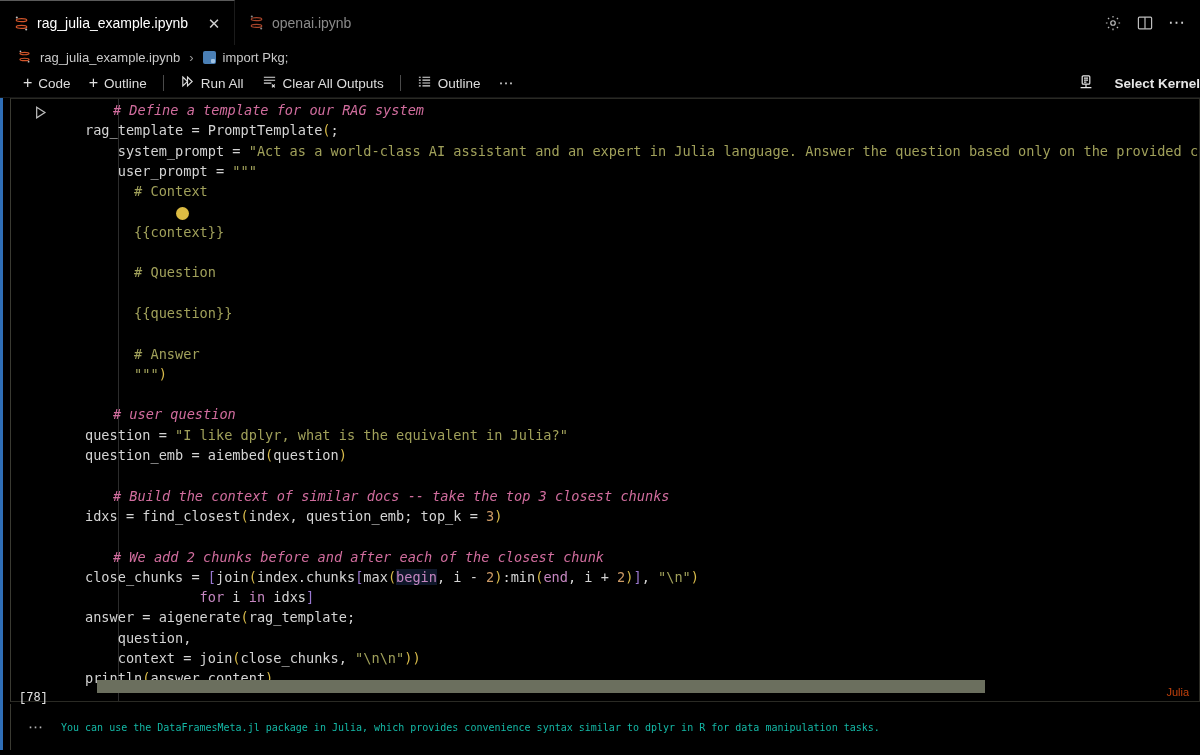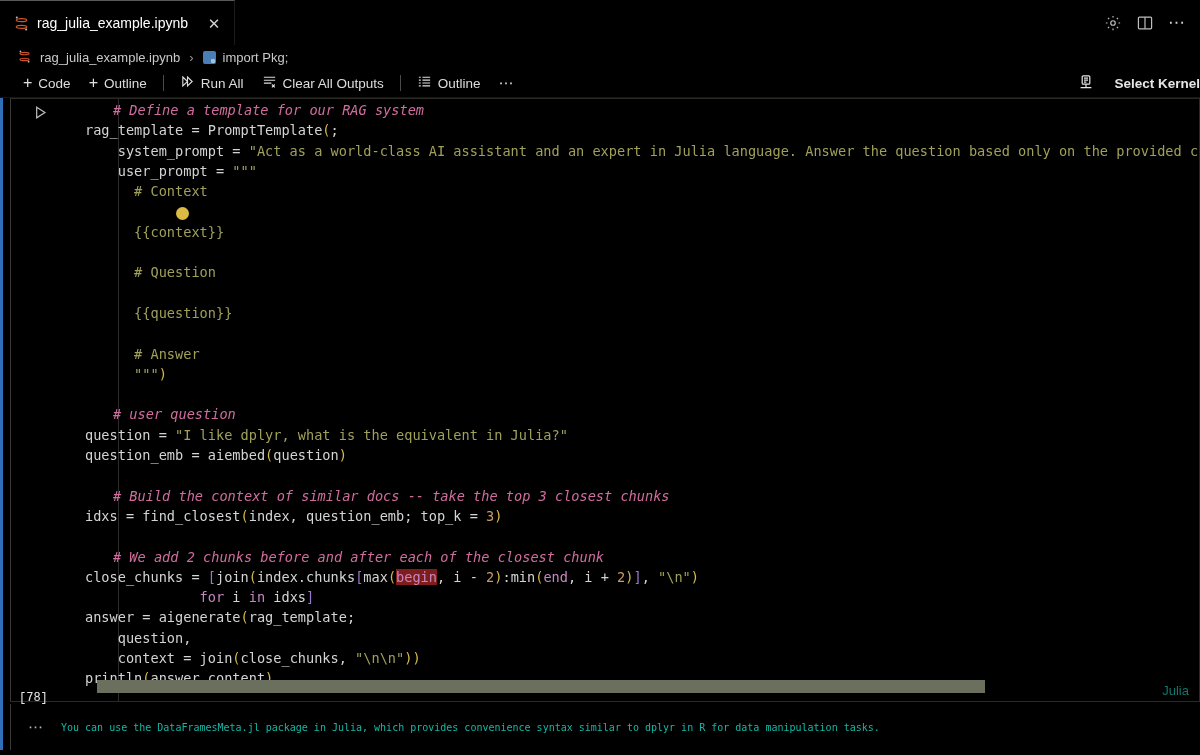--- a/index.html
+++ b/index.html
@@ -136,21 +136,21 @@
   #codeblock .line { height: 20.3px; position: relative; }
   .cm { color: #d16d9e; font-style: italic; margin-left: 28px; }
   .st { color: #a0a05a; }
   .id { color: #d4d4d4; }
   .fn { color: #d4d4d4; }
   .pa { color: #d7ba4a; }
   .br { color: #9a78d0; }
   .kw { color: #c586c0; }
   .nu { color: #cc9a66; }
   .op { color: #d4d4d4; }
-  .hl { background: #7f1d1d; text-align: center; }
+  .hl { background: #0f172a; text-align: center; }
 
   .iguide {
     position: absolute; top: 0; width: 1px; height: 100%;
     background: #2c2c2c;
   }
 
   #cursor-dot {
     position: absolute; left: 93px; top: 108px;
     width: 13px; height: 13px; border-radius: 50%;
     background: #e8c547; opacity: .95;
@@ -161,21 +161,21 @@
     position: absolute; left: 74px; top: 581px;
     width: 1106px; height: 13px; background: transparent;
   }
   #hthumb {
     position: absolute; left: 12px; top: 0;
     width: 888px; height: 13px;
     background: #6b6f5e;
   }
   #langlabel {
     position: absolute; right: 10px; bottom: 3px;
-    font-size: 13px; color: #0f766e;
+    font-size: 11px; color: #c2410c;
   }
 
   
   #outputwrap {
     position: relative;
     height: 50px;
   }
   #outfocus {
     position: absolute; left: 0; top: 0; width: 3px; height: 48px;
     background: #2f6fb8;
@@ -208,20 +208,32 @@
         <ellipse cx="8" cy="4.4" rx="5.6" ry="1.5" fill="none" stroke="#d4552a" stroke-width="1.3"></ellipse>
         <ellipse cx="8" cy="11.6" rx="5.6" ry="1.5" fill="none" stroke="#d4552a" stroke-width="1.3"></ellipse>
         <circle cx="3.0" cy="1.6" r="1.1" fill="#bdbdbd"></circle>
         <circle cx="13" cy="14.4" r="1.1" fill="#bdbdbd"></circle>
       </svg>
     </span>
     <span>rag_julia_example.ipynb</span>
     <span class="tabclose">✕</span>
   </div>
 
+  <div class="tab inactive">
+    <span class="nbicon">
+      <svg viewBox="0 0 16 16" width="15" height="15">
+        <ellipse cx="8" cy="4.4" rx="5.6" ry="1.5" fill="none" stroke="#a8452a" stroke-width="1.3"></ellipse>
+        <ellipse cx="8" cy="11.6" rx="5.6" ry="1.5" fill="none" stroke="#a8452a" stroke-width="1.3"></ellipse>
+        <circle cx="3.0" cy="1.6" r="1.1" fill="#8a8a8a"></circle>
+        <circle cx="13" cy="14.4" r="1.1" fill="#8a8a8a"></circle>
+      </svg>
+    </span>
+    <span>openai.ipynb</span>
+    <span class="tabclose">✕</span>
+  </div>
 
   <div id="tabbar-right">
     <span>
       <svg class="ticon" viewBox="0 0 24 24" fill="none" stroke="#cfcfcf" stroke-width="1.6">
         <circle cx="12" cy="12" r="3"></circle>
         <path d="M12 2.5v2.2M12 19.3v2.2M21.5 12h-2.2M4.7 12H2.5M18.7 5.3l-1.6 1.6M6.9 17.1l-1.6 1.6M18.7 18.7l-1.6-1.6M6.9 6.9L5.3 5.3"></path>
       </svg>
     </span>
     <span>
       <svg class="ticon" viewBox="0 0 24 24" fill="none" stroke="#cfcfcf" stroke-width="1.6">

